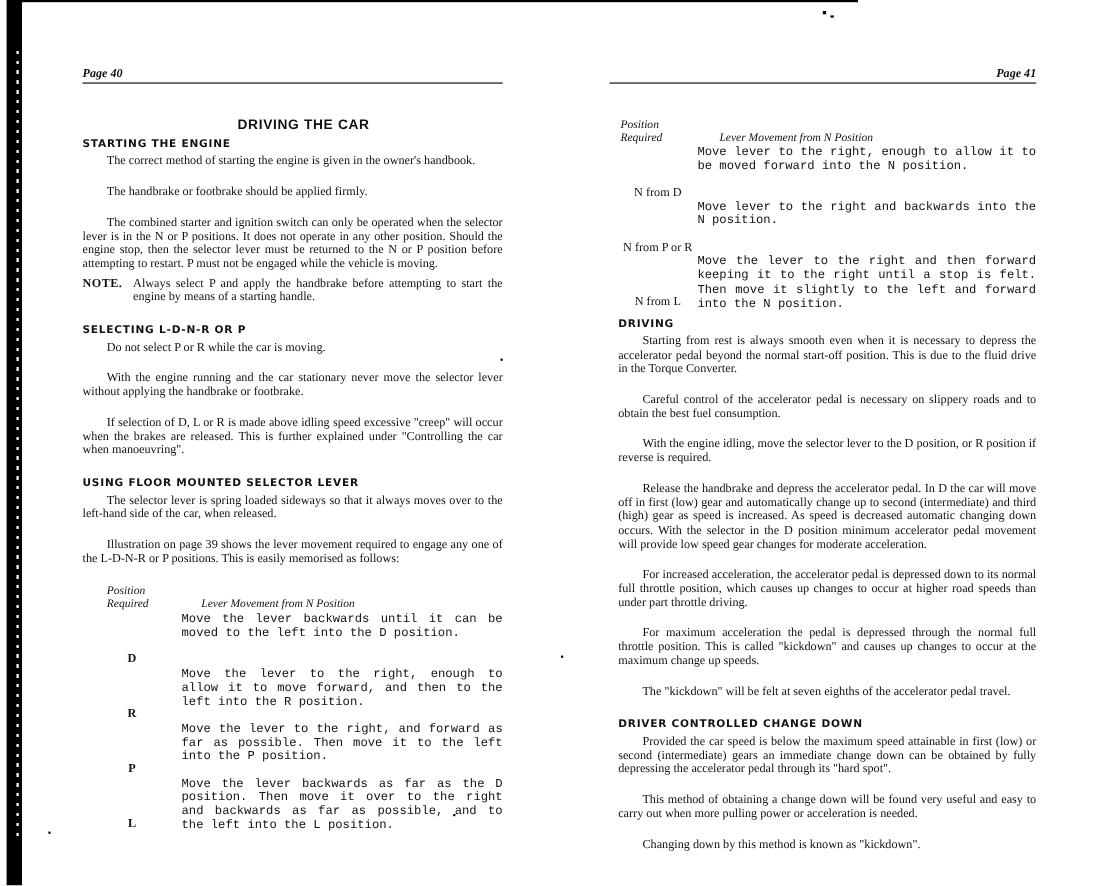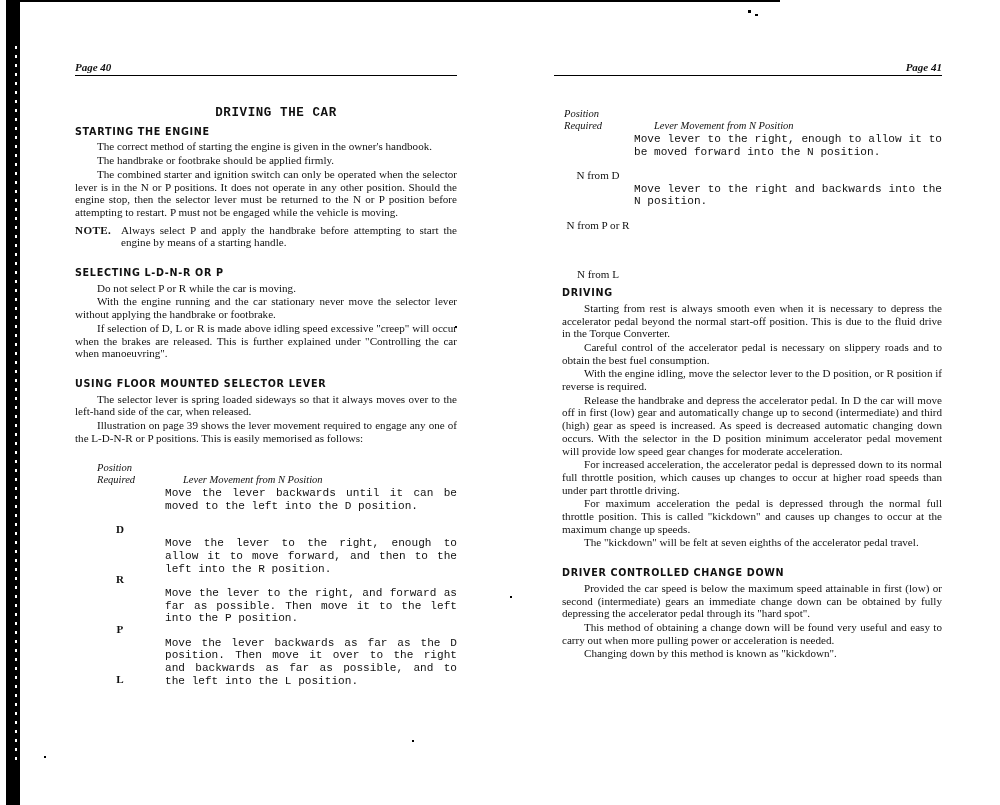--- a/index.html
+++ b/index.html
@@ -19,26 +19,26 @@
   .page.left .running-head { left: 0; }
   .page.right .running-head { right: 0; }
   .head-rule { position: absolute; top: 75px; height: 1px; background: #000; }
   .page.left .head-rule { left: 0; width: 382px; }
   .page.right .head-rule { left: -8px; width: 388px; }
 
   .content { position: absolute; left: 0; right: 0; font-size: 11.1px; line-height: 12.7px; text-align: justify; }
   .page.left .content { top: 107px; }
   .page.right .content { top: 108px; }
 
-  .chapter-title { font-family: Liberation Mono, monospace; font-weight: bold; font-size: 12.5px;
+  .chapter-title { font-family: Liberation Sans, sans-serif; font-weight: bold; font-size: 12.5px;
                    text-align: center; letter-spacing: 0.6px; margin: 0 0 6px 0; padding-left: 20px; }
   .section-head { font-family: "DejaVu Sans", sans-serif; font-weight: bold; font-size: 9.6px;
                   letter-spacing: 0.7px; margin: 0 0 2px 0; }
   p { margin: 0; text-indent: 22px; }
-  p + p { margin-top: 1px; }
+  p + p { margin-top: 15px; }
   .gap-lg { height: 18px; }
   .note { display: flex; margin-top: 5px; }
   .note-label { width: 46px; flex: none; font-weight: bold; letter-spacing: 0.4px; }
   .note-text { flex: 1; text-indent: 0; }
 
   .pos-table { margin-top: 18px; }
   .page.right .pos-table { margin-top: 0; }
   .pos-header { display: flex; font-style: italic; font-size: 10.5px; }
   .pos-header .c1 { width: 72px; padding-left: 2px; line-height: 12px; }
   .pos-header .c2 { flex: 1; align-self: flex-end; padding-left: 18px; line-height: 12px; }
@@ -134,20 +134,21 @@
       <div class="pos-row">
         <div class="c1">N from D</div>
         <div class="c2">Move lever to the right, enough to allow it to be moved forward into the N position.</div>
       </div>
       <div class="pos-row">
         <div class="c1">N from P or R</div>
         <div class="c2">Move lever to the right and backwards into the N position.</div>
       </div>
       <div class="pos-row">
         <div class="c1">N from L</div>
+        <div class="c2">Move the lever to the right and then forward keeping it to the right until a stop is felt. Then move it slightly to the left and forward into the N position.</div>
       </div>
     </div>
 
     <div style="height:6px"></div>
     <div class="section-head">DRIVING</div>
     <p>Starting from rest is always smooth even when it is necessary to depress the accelerator pedal beyond the normal start-off position. This is due to the fluid drive in the Torque Converter.</p>
     <p>Careful control of the accelerator pedal is necessary on slippery roads and to obtain the best fuel consumption.</p>
     <p>With the engine idling, move the selector lever to the D position, or R position if reverse is required.</p>
     <p>Release the handbrake and depress the accelerator pedal. In D the car will move off in first (low) gear and automatically change up to second (intermediate) and third (high) gear as speed is increased. As speed is decreased automatic changing down occurs. With the selector in the D position minimum accelerator pedal movement will provide low speed gear changes for moderate acceleration.</p>
     <p>For increased acceleration, the accelerator pedal is depressed down to its normal full throttle position, which causes up changes to occur at higher road speeds than under part throttle driving.</p>

